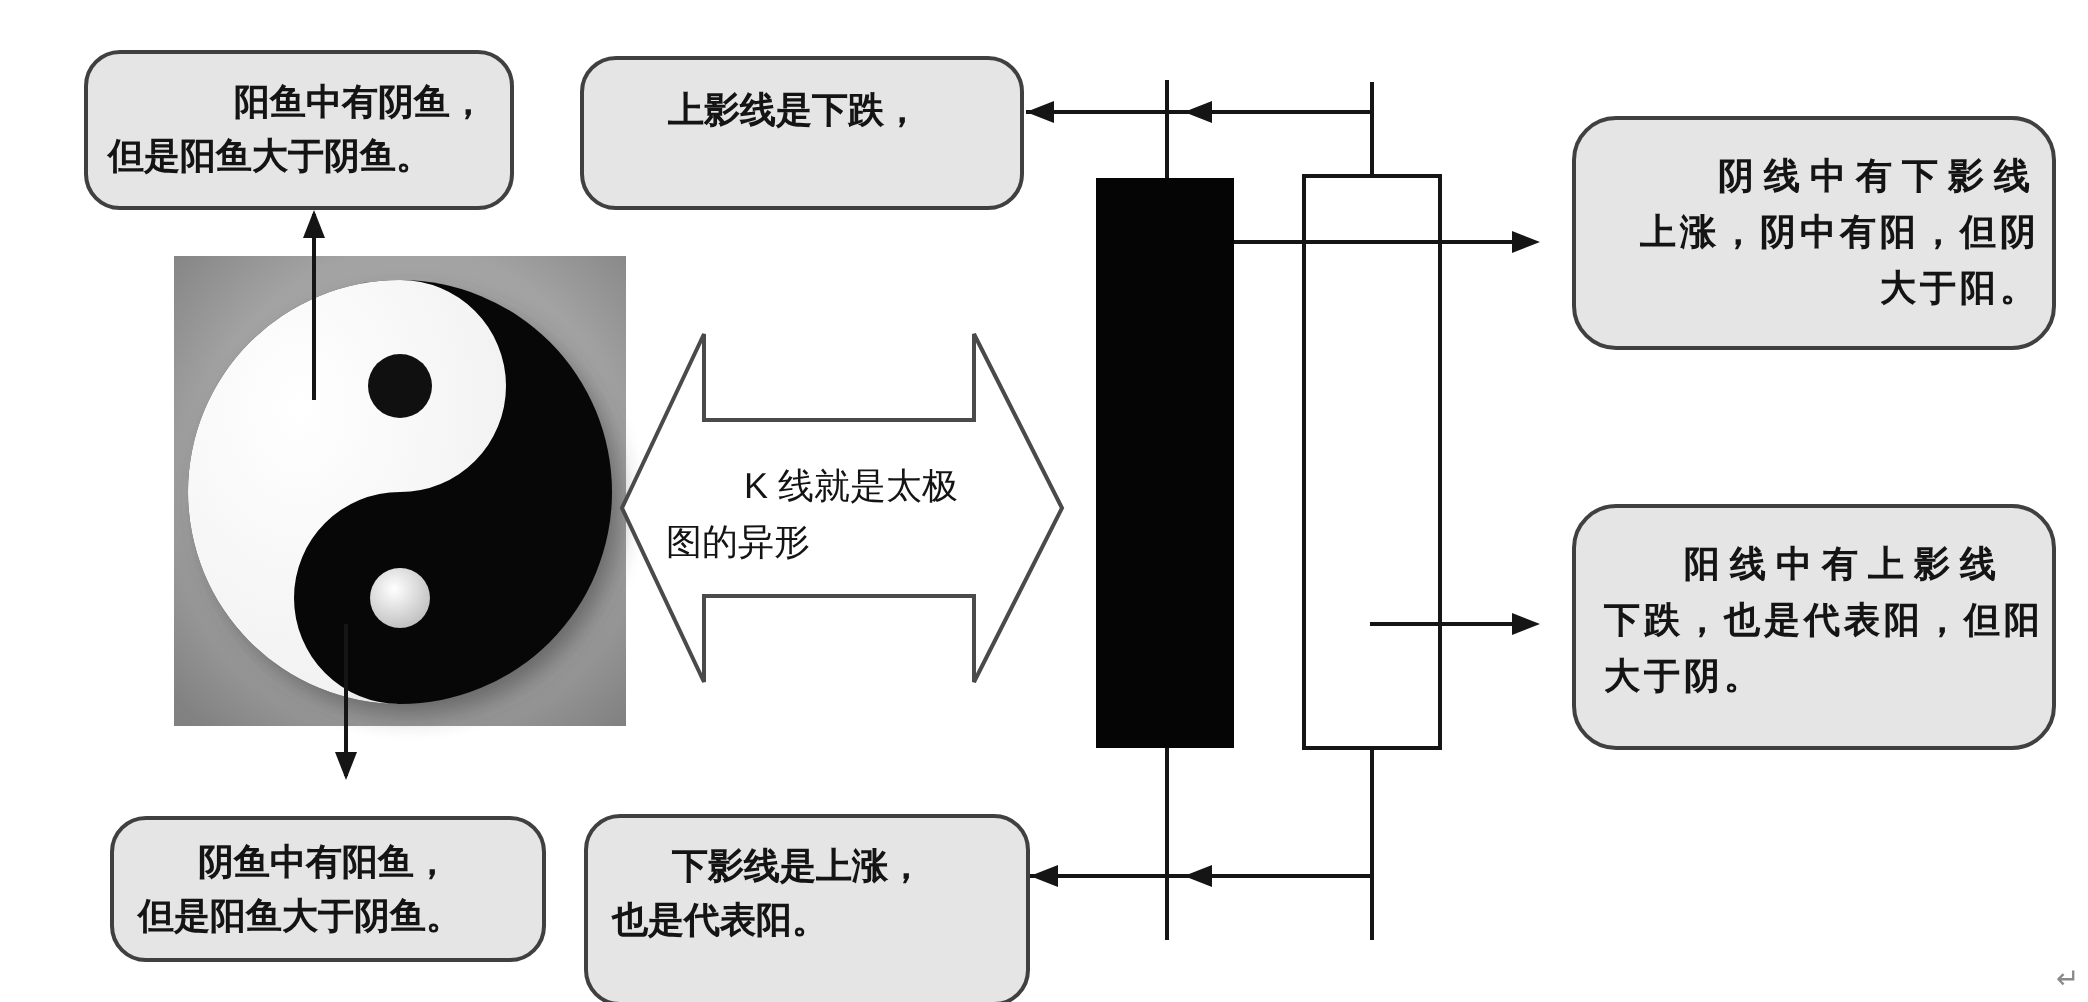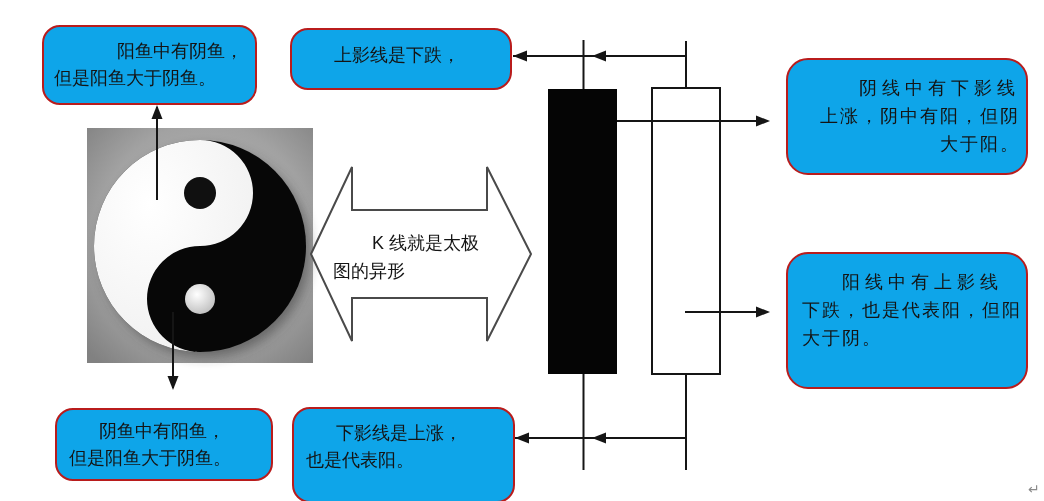--- a/index.html
+++ b/index.html
@@ -2,35 +2,35 @@
 <html><head>
 <meta charset="utf-8">
 <style>
   html,body { margin:0; padding:0; }
   body {
     width:1044px; height:501px; position:relative; background:#ffffff;
     font-family:"Liberation Sans","DejaVu Sans",sans-serif; overflow:hidden;
   }
   #diagram-svg { position:absolute; left:0; top:0; }
   .bubble {
-    position:absolute; box-sizing:border-box; background:#0ea5e9;
-    border:2px solid #b91c1c; border-radius:18px;
-    font-size:18px; line-height:27px; color:#141414;
+    position:absolute; box-sizing:border-box; background:#e5e5e5;
+    border:2px solid #404040; border-radius:18px;
+    font-size:18px; line-height:27px; color:#141414;font-weight:bold;
   }
   .bubble .ln { white-space:nowrap; }
   .rbox { border-radius:22px; line-height:28px; letter-spacing:2px; }
   .ind-a { text-indent:63px; }
   .ind-b { text-indent:30px; }
   .ind-c { text-indent:40px; letter-spacing:5px; }
   #b-tl { left:42px;  top:25px;  width:215px; height:80px;  padding:11px 4px 0 10px; }
-  #b-tm { left:290px; top:28px;  width:222px; height:62px;  padding:12px 4px 0 12px; }
+  #b-tm { left:290px; top:28px;  width:222px; height:77px;  padding:12px 4px 0 12px; }
   #b-bl { left:55px;  top:408px; width:218px; height:73px;  padding:8px 4px 11px 12px; }
   #b-bm { left:292px; top:407px; width:223px; height:96px;  padding:11px 20px 0 12px; }
   #b-rt { left:786px; top:58px;  width:242px; height:117px; padding:14px 6px 0 14px;text-align:right; }
-  #b-rb { left:786px; top:252px; width:242px; height:137px; padding:14px 6px 0 14px; }
+  #b-rb { left:786px; top:252px; width:242px; height:123px; padding:14px 6px 0 14px; }
   #arrow-text {
     position:absolute; left:333px; top:229px; width:195px;
     font-size:18px; line-height:28px; color:#141414;
   }
   #arrow-text .ln1 { text-indent:39px; white-space:nowrap; }
   #return-mark {
     position:absolute; left:1028px; top:481px;
     font-size:14px; color:#8a8a8a;
   }
 </style>

